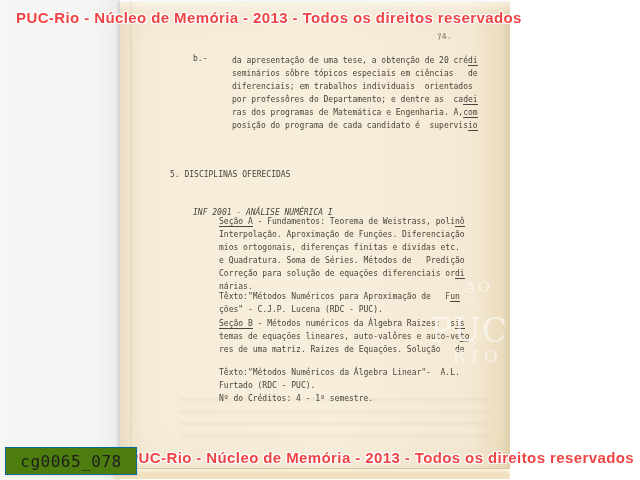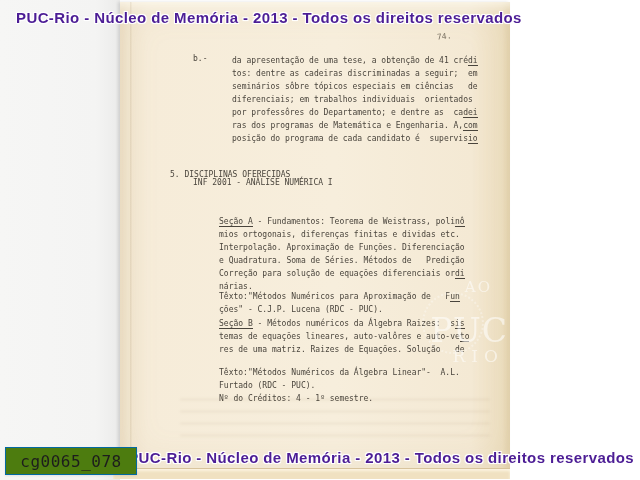--- a/index.html
+++ b/index.html
@@ -41,21 +41,21 @@
   .ghost .puc { font-size:33px; line-height:30px; letter-spacing:1px; display:block; margin-top:20px; padding-right:2px; }
   .ghost .rio { font-size:17px; letter-spacing:6px; display:block; padding-right:6px; }
 
   
   .bleed { position:absolute; left:60px; top:396px; width:310px; height:48px; opacity:.55;
            background:repeating-linear-gradient(180deg, rgba(150,125,90,.12) 0 3px, transparent 3px 12px);
            filter:blur(1.3px); }
 
   
   .wm { position:absolute; white-space:nowrap; font-weight:bold; font-size:15px;
-        letter-spacing:.4px; color:#4c1d95;
+        letter-spacing:.4px; color:#ef4444;
         text-shadow:-1px -1px 0 #fff, 1px -1px 0 #fff, -1px 1px 0 #fff, 1px 1px 0 #fff, 0 0 3px #fff; }
   .wm-top { left:16px; top:9px; }
   .wm-bottom { right:6px; top:449px; }
 
   
   .label { position:absolute; left:5px; top:447px; width:130px; height:26px;
            background:#4d7c0f; border:1px solid #0369a1; display:flex;
            align-items:center; justify-content:center;
            font-family:"DejaVu Sans Mono","Liberation Mono",monospace;
            font-size:16px; letter-spacing:.5px; color:#1d1d1d;
@@ -68,37 +68,36 @@
 
   <div class="bg-left"></div>
 
   <div class="page doc">
     <div class="fold"></div>
 
     <div class="pageno">74.</div>
 
     <div class="tblock" style="left:73px; top:52px;">b.-</div>
     <div class="tblock" style="left:112px; top:52px;">
-        <div class="tline"><span>da apresentação de uma tese, a obtenção de 41 cré</span><span class="u">di</span></div>
-        <div class="tline"><span>tos: dentre as cadeiras discriminadas a seguir;  em</span></div>
+        <div class="tline"><span>da apresentação de uma tese, a obtenção de 20 cré</span><span class="u">di</span></div>
         <div class="tline"><span>seminários sôbre tópicos especiais em ciências   de</span></div>
         <div class="tline"><span>diferenciais; em trabalhos individuais  orientados</span></div>
         <div class="tline"><span>por professôres do Departamento; e dentre as  ca</span><span class="u">dei</span></div>
         <div class="tline"><span>ras dos programas de Matemática e Engenharia. A,</span><span class="u">com</span></div>
         <div class="tline"><span>posição do programa de cada candidato é  supervis</span><span class="u">io</span></div>
       </div>
 
     <div class="tblock" style="left:50px; top:168px;">5.  DISCIPLINAS OFERECIDAS</div>
 
-    <div class="tblock" style="left:73px; top:176px;">INF 2001 - ANÁLISE NUMÉRICA I</div>
+    <div class="tblock" style="left:73px; top:206px;font-style:italic;">INF 2001 - ANÁLISE NUMÉRICA I</div>
 
     <div class="tblock" style="left:99px; top:213px;">
         <div class="tline"><span class="u">Seção A</span><span> - Fundamentos: Teorema de Weistrass, poli</span><span class="u">nô</span></div>
+        <div class="tline"><span>Interpolação. Aproximação de Funções. Diferenciação</span></div>
         <div class="tline"><span>mios ortogonais, diferenças finitas e dividas etc.</span></div>
-        <div class="tline"><span>Interpolação. Aproximação de Funções. Diferenciação</span></div>
         <div class="tline"><span>e Quadratura. Soma de Séries. Métodos de   Predição</span></div>
         <div class="tline"><span>Correção para solução de equações diferenciais or</span><span class="u">di</span></div>
         <div class="tline"><span>nárias.</span></div>
       </div>
 
     <div class="tblock" style="left:99px; top:288px;">
         <div class="tline"><span>Têxto:"Métodos Numéricos para Aproximação de   F</span><span class="u">un</span></div>
         <div class="tline"><span>ções" - C.J.P. Lucena (RDC - PUC).</span></div>
       </div>
 

